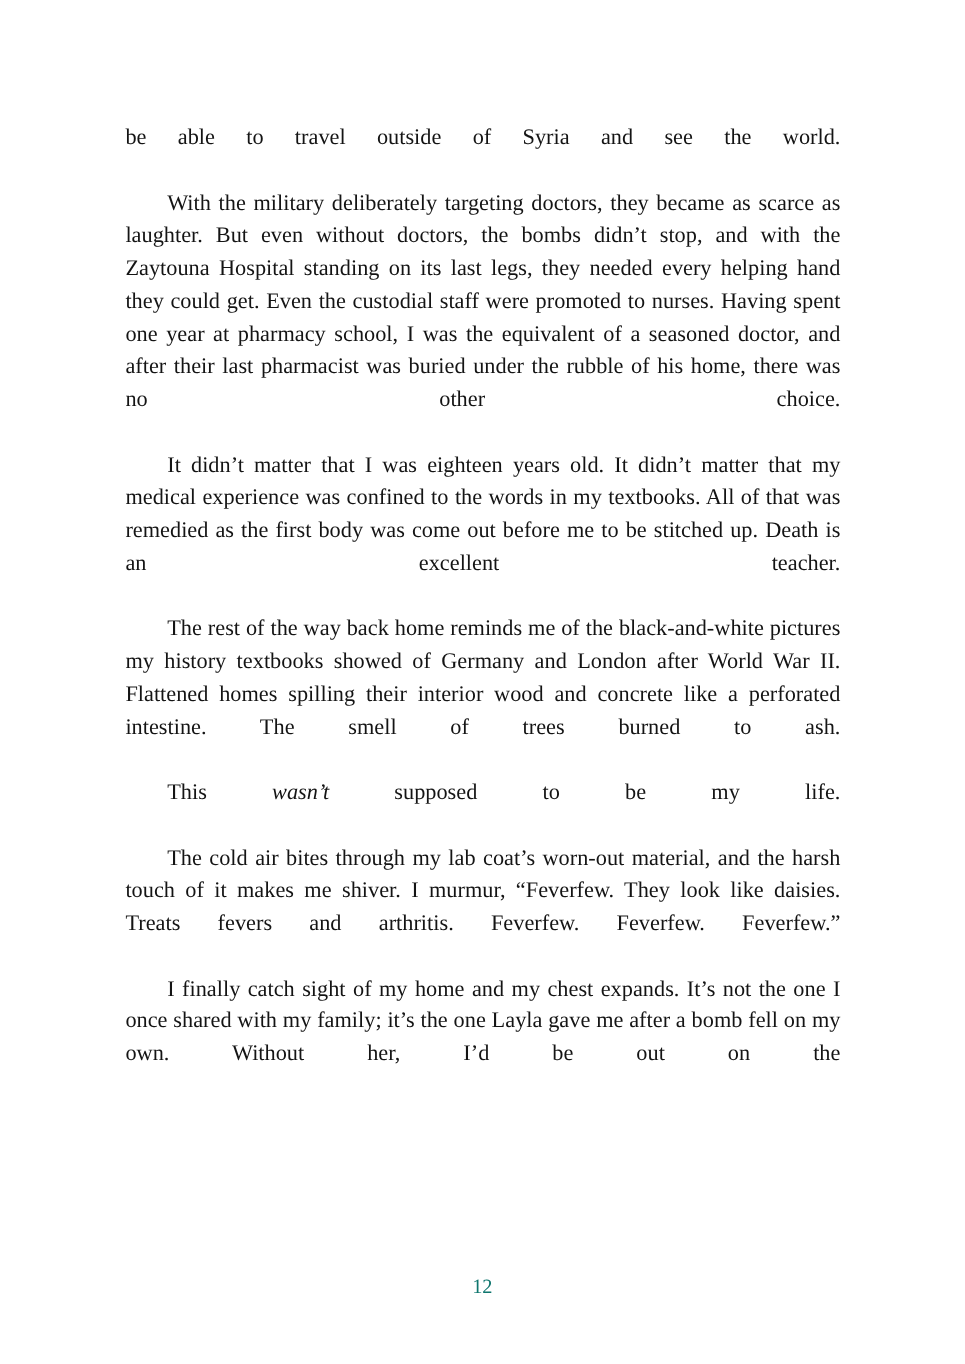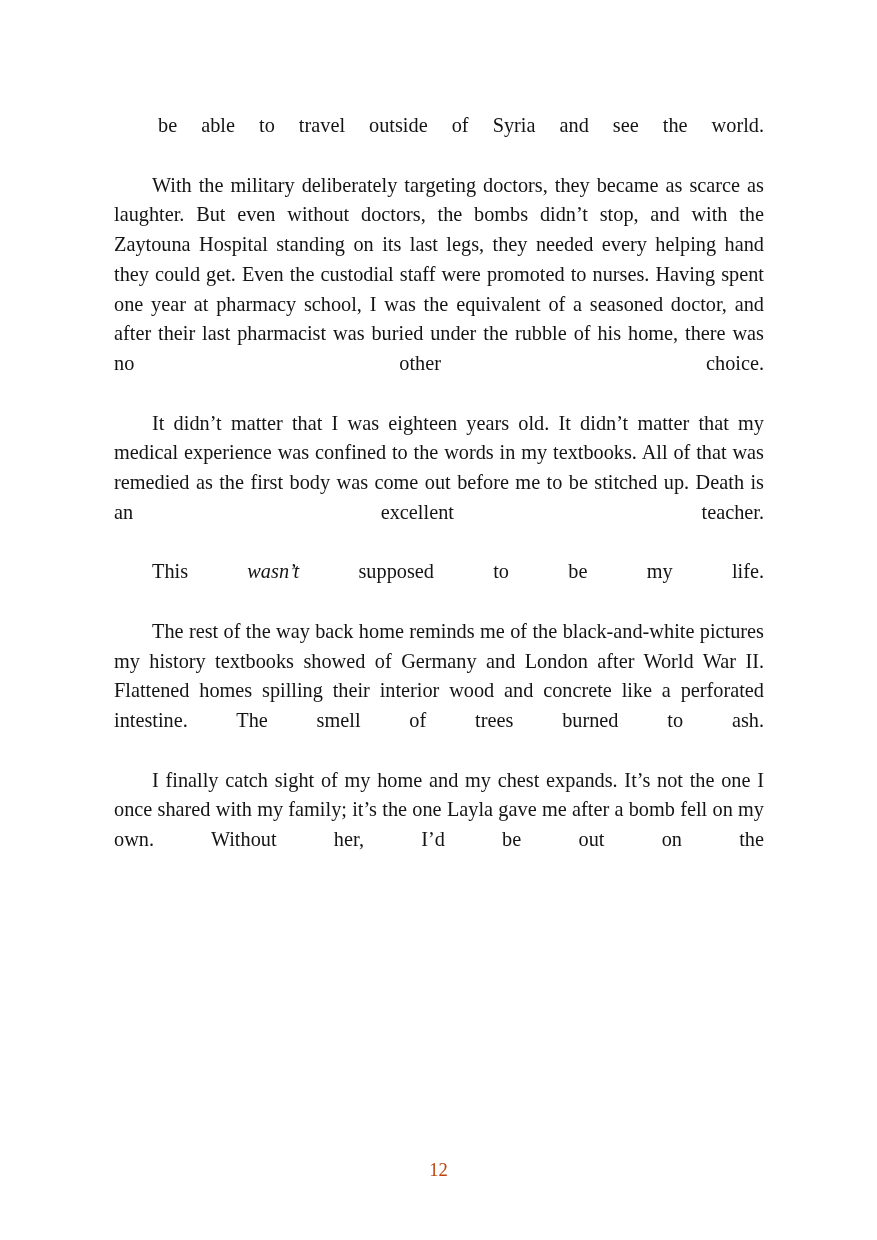--- a/index.html
+++ b/index.html
@@ -35,21 +35,20 @@
   }
 
   .para {
     margin: 0;
     text-indent: 38px;
     text-align: justify;
   }
 
   .para.no-indent {
     text-indent: 0;
-    margin-left: 44px;
   }
 
   
   .para:after {
     content: "";
     display: inline-block;
     width: 100%;
   }
 
   .para .ital {
@@ -58,32 +57,33 @@
 
   .folio {
     position: absolute;
     left: 0;
     top: 1159px;
     width: 877px;
     text-align: center;
     font-family: "Liberation Serif", "DejaVu Serif", serif;
     font-size: 18.5px;
     line-height: 22px;
-    color: #c2410c;
+    color: #0f766e;
   }
 </style>
 </head>
 <body>
 
 <div class="page">
 
   <div class="text-block">
       <p class="para no-indent"><span>be able to travel outside of Syria and see the world.</span></p>
       <p class="para"><span>With the military deliberately targeting doctors, they became as scarce as laughter. But even without doctors, the bombs didn’t stop, and with the Zaytouna Hospital standing on its last legs, they needed every helping hand they could get. Even the custodial staff were promoted to nurses. Having spent one year at pharmacy school, I was the equivalent of a seasoned doctor, and after their last pharmacist was buried under the rubble of his home, there was no other choice.</span></p>
       <p class="para"><span>It didn’t matter that I was eighteen years old. It didn’t matter that my medical experience was confined to the words in my textbooks. All of that was remedied as the first body was come out before me to be stitched up. Death is an excellent teacher.</span></p>
+      <p class="para"><span>The rest of the way back home reminds me of the black-and-white pictures my history textbooks showed of Germany and London after World War II. Flattened homes spilling their interior wood and concrete like a perforated intestine. The smell of trees burned to ash.</span></p>
       <p class="para"><span>This </span><span class="ital">wasn’t</span><span> supposed to be my life.</span></p>
-      <p class="para"><span>The rest of the way back home reminds me of the black-and-white pictures my history textbooks showed of Germany and London after World War II. Flattened homes spilling their interior wood and concrete like a perforated intestine. The smell of trees burned to ash.</span></p>
+      <p class="para"><span>The cold air bites through my lab coat’s worn-out material, and the harsh touch of it makes me shiver. I murmur, “Feverfew. They look like daisies. Treats fevers and arthritis. Feverfew. Feverfew. Feverfew.”</span></p>
       <p class="para"><span>I finally catch sight of my home and my chest expands. It’s not the one I once shared with my family; it’s the one Layla gave me after a bomb fell on my own. Without her, I’d be out on the</span></p>
     </div>
 
   <div class="folio">12</div>
 
 </div>
 
 </body></html>

